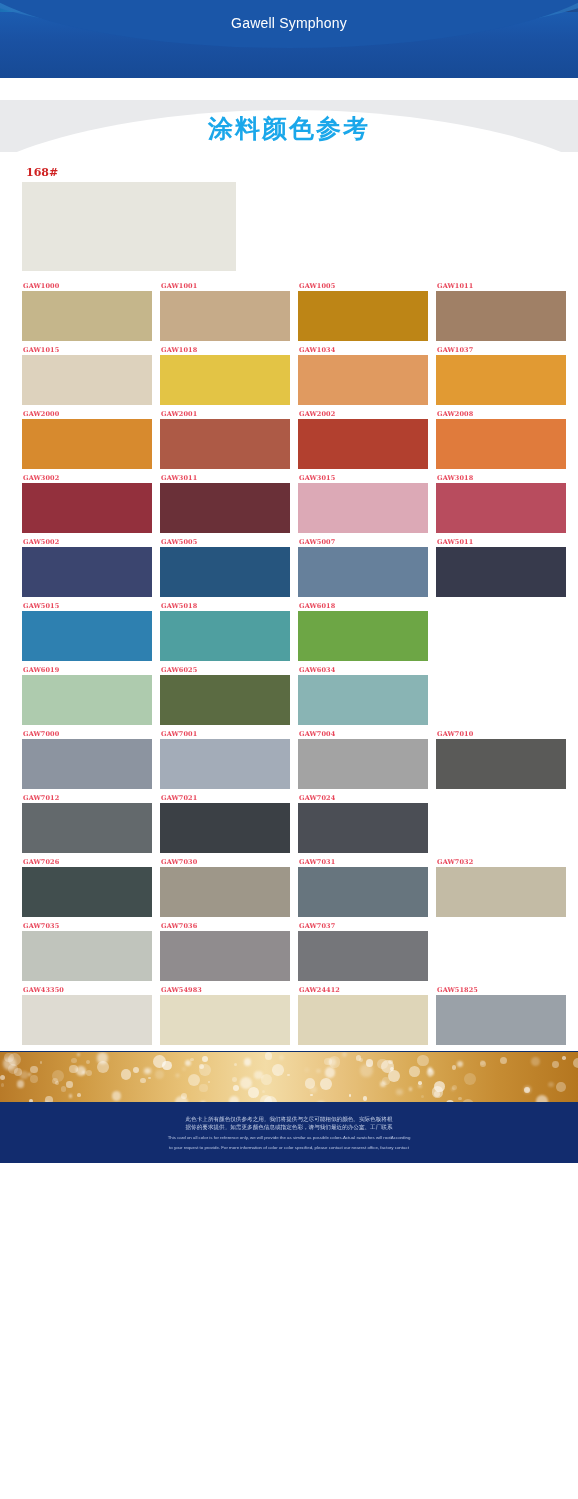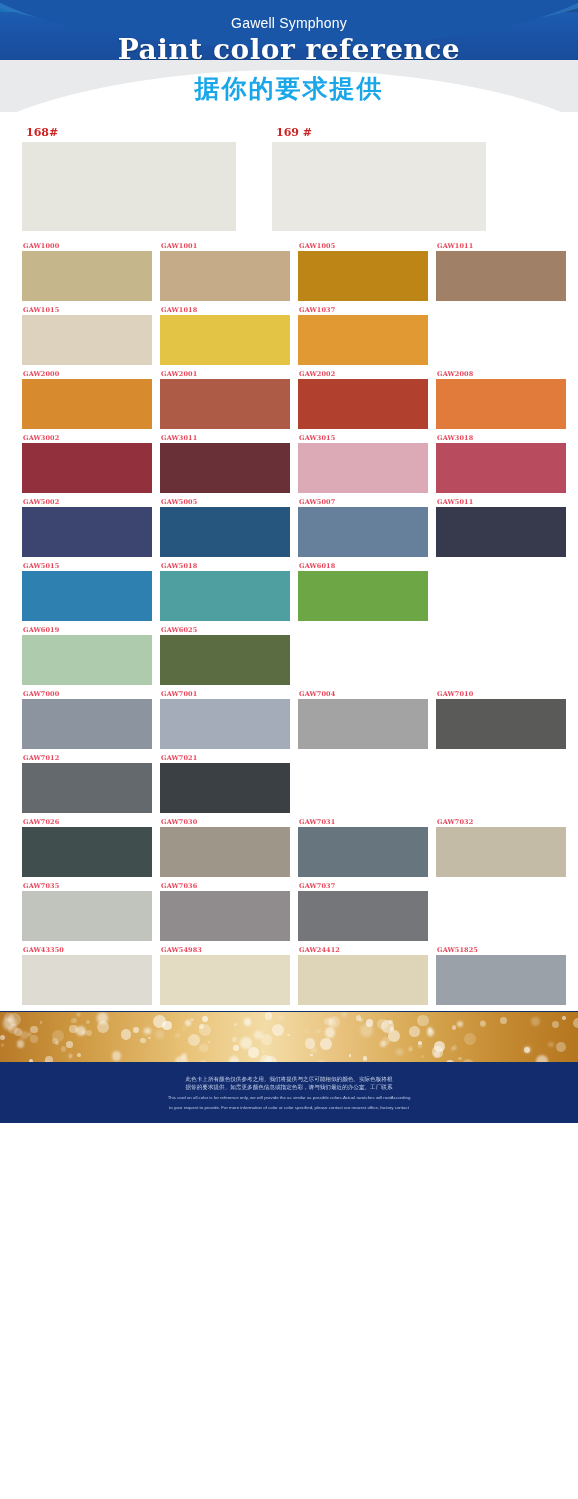--- a/index.html
+++ b/index.html
@@ -5,21 +5,21 @@
   * { margin:0; padding:0; box-sizing:border-box; }
   html, body { width:578px; height:1499px; }
   body {
     font-family:"Liberation Sans", sans-serif;
     background:#ffffff;
     position:relative;
     overflow:hidden;
   }
 
   
-  .header { position:relative; width:578px; height:60px; overflow:hidden; }
+  .header { position:relative; width:578px; height:100px; overflow:hidden; }
   .rainbow {
     position:absolute; left:0; top:0; width:578px; height:26px;
     background:linear-gradient(90deg,
       #1b6fb5 0%, #2d8fcf 7%, #3b7fc4 14%, #4a6fb8 20%,
       #5f6fa8 25%, #cfc9a8 29%, #e8df8a 34%, #d9dd72 38%,
       #9ec96f 44%, #6fc39a 50%, #6cc7b8 55%, #8fd2cf 60%,
       #c9dde0 65%, #e0c9ae 70%, #e09a7a 75%, #d2765f 79%,
       #8a4a55 84%, #3a3f66 89%, #22356b 94%, #1d4f96 100%);
   }
   .swoosh-top {
@@ -59,21 +59,21 @@
   }
   .cn-title {
     position:relative; z-index:3; text-align:center; padding-top:12px;
     color:#1aa7ea; font-size:25px; font-weight:bold; letter-spacing:2px;
     font-family:"DejaVu Sans", sans-serif;
   }
 
   
   .sheet { position:relative; width:578px; background:#ffffff; padding:0 22px; }
 
-  .toprow { display:flex; gap:36px; padding-top:14px; }
+  .toprow { display:flex; gap:22px; padding-top:14px; }
   .topcell { width:214px; }
   .toplabel {
     color:#cf2222; font-size:11px; font-weight:bold;
     font-family:"DejaVu Serif", serif; padding-left:4px; padding-bottom:3px;
   }
   .topswatch { width:214px; height:89px; }
 
   .grid { padding-top:10px; }
   .grow { display:flex; gap:8px; margin-bottom:4px; }
   .cell { width:130px; }
@@ -110,39 +110,34 @@
 </style>
 </head>
 <body>
 
 <div class="header">
   <div class="rainbow"></div>
   <div class="headband"></div>
   <div class="swoosh-top"></div>
   <div class="head-text">
     <div class="brand">Gawell Symphony</div>
-    <div class="maintitle">Paint color reference</div>
   </div>
 </div>
 
 <div class="subhead">
-  <div class="cn-title">据你的要求提供</div>
+  <div class="cn-title">涂料颜色参考</div>
 </div>
 
 <div class="sheet">
 
   <div class="toprow" id="toprow">
       <div class="topcell">
         <div class="toplabel">168#</div>
         <div class="topswatch" style="background: rgb(231, 230, 222);"></div>
       </div>
-      <div class="topcell">
-        <div class="toplabel">169  #</div>
-        <div class="topswatch" style="background: rgb(233, 232, 227);"></div>
-      </div>
     </div>
 
   <div class="grid" id="grid">
       <div class="grow">
         <div class="cell">
           <div class="clabel">GAW1000</div>
           <div class="swatch" style="background: rgb(197, 182, 139);"></div>
         </div>
         <div class="cell">
           <div class="clabel">GAW1001</div>
@@ -160,20 +155,24 @@
       <div class="grow">
         <div class="cell">
           <div class="clabel">GAW1015</div>
           <div class="swatch" style="background: rgb(221, 210, 189);"></div>
         </div>
         <div class="cell">
           <div class="clabel">GAW1018</div>
           <div class="swatch" style="background: rgb(227, 196, 69);"></div>
         </div>
         <div class="cell">
+          <div class="clabel">GAW1034</div>
+          <div class="swatch" style="background: rgb(224, 154, 96);"></div>
+        </div>
+        <div class="cell">
           <div class="clabel">GAW1037</div>
           <div class="swatch" style="background: rgb(225, 154, 51);"></div>
         </div>
       </div>
       <div class="grow">
         <div class="cell">
           <div class="clabel">GAW2000</div>
           <div class="swatch" style="background: rgb(215, 138, 46);"></div>
         </div>
         <div class="cell">
@@ -241,20 +240,24 @@
       </div>
       <div class="grow">
         <div class="cell">
           <div class="clabel">GAW6019</div>
           <div class="swatch" style="background: rgb(174, 203, 174);"></div>
         </div>
         <div class="cell">
           <div class="clabel">GAW6025</div>
           <div class="swatch" style="background: rgb(91, 107, 66);"></div>
         </div>
+        <div class="cell">
+          <div class="clabel">GAW6034</div>
+          <div class="swatch" style="background: rgb(137, 180, 180);"></div>
+        </div>
       </div>
       <div class="grow">
         <div class="cell">
           <div class="clabel">GAW7000</div>
           <div class="swatch" style="background: rgb(140, 148, 160);"></div>
         </div>
         <div class="cell">
           <div class="clabel">GAW7001</div>
           <div class="swatch" style="background: rgb(163, 172, 184);"></div>
         </div>
@@ -268,20 +271,24 @@
         </div>
       </div>
       <div class="grow">
         <div class="cell">
           <div class="clabel">GAW7012</div>
           <div class="swatch" style="background: rgb(99, 105, 108);"></div>
         </div>
         <div class="cell">
           <div class="clabel">GAW7021</div>
           <div class="swatch" style="background: rgb(59, 64, 69);"></div>
+        </div>
+        <div class="cell">
+          <div class="clabel">GAW7024</div>
+          <div class="swatch" style="background: rgb(75, 78, 85);"></div>
         </div>
       </div>
       <div class="grow">
         <div class="cell">
           <div class="clabel">GAW7026</div>
           <div class="swatch" style="background: rgb(65, 78, 78);"></div>
         </div>
         <div class="cell">
           <div class="clabel">GAW7030</div>
           <div class="swatch" style="background: rgb(158, 151, 137);"></div>

